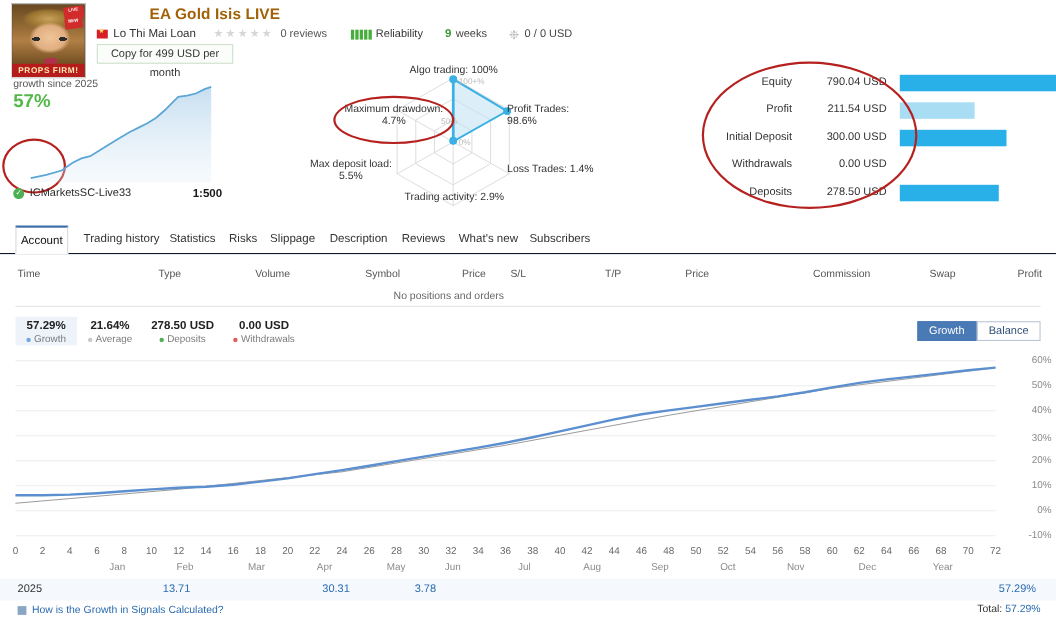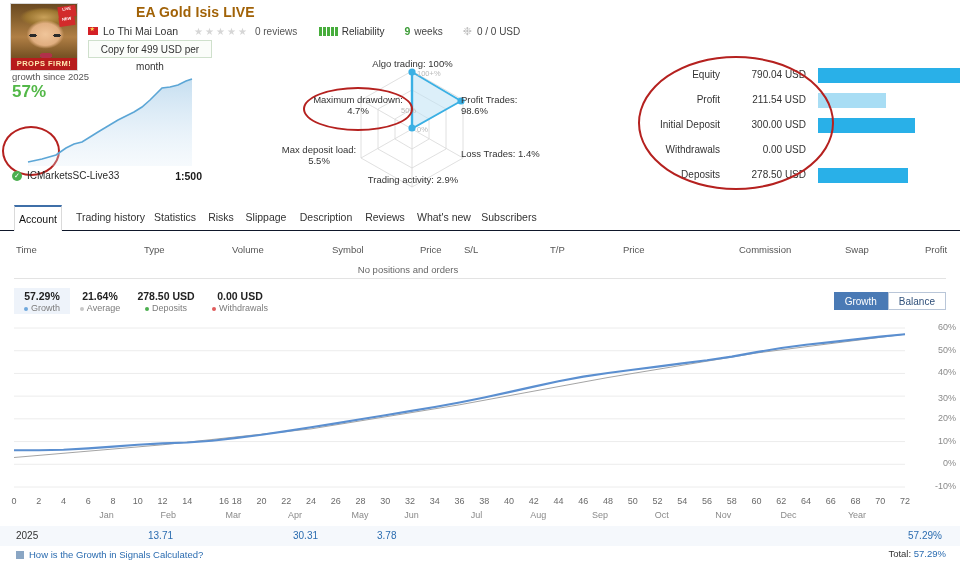--- a/index.html
+++ b/index.html
@@ -382,21 +382,21 @@
 <div class="xaxis">
   <div id="xticks">
       <div class="xtick" style="left: 2px;">0</div>
       <div class="xtick" style="left: 26.75px;">2</div>
       <div class="xtick" style="left: 51.5px;">4</div>
       <div class="xtick" style="left: 76.25px;">6</div>
       <div class="xtick" style="left: 101px;">8</div>
       <div class="xtick" style="left: 125.75px;">10</div>
       <div class="xtick" style="left: 150.5px;">12</div>
       <div class="xtick" style="left: 175.25px;">14</div>
-      <div class="xtick" style="left: 212px;">16</div>
+      <div class="xtick" style="left: 200px;">16</div>
       <div class="xtick" style="left: 224.75px;">18</div>
       <div class="xtick" style="left: 249.5px;">20</div>
       <div class="xtick" style="left: 274.25px;">22</div>
       <div class="xtick" style="left: 299px;">24</div>
       <div class="xtick" style="left: 323.75px;">26</div>
       <div class="xtick" style="left: 348.5px;">28</div>
       <div class="xtick" style="left: 373.25px;">30</div>
       <div class="xtick" style="left: 398px;">32</div>
       <div class="xtick" style="left: 422.75px;">34</div>
       <div class="xtick" style="left: 447.5px;">36</div>

